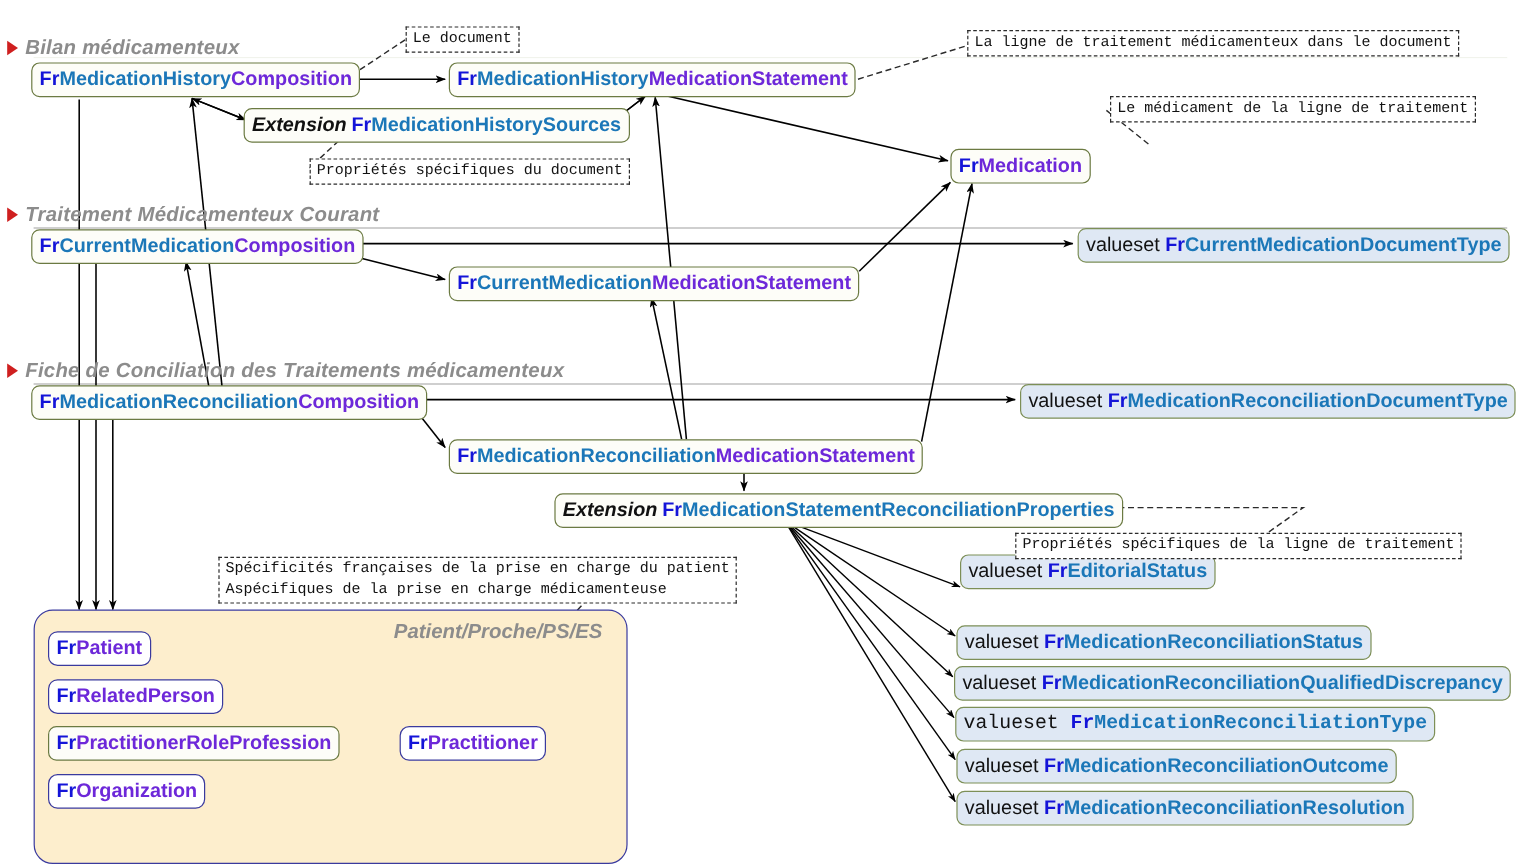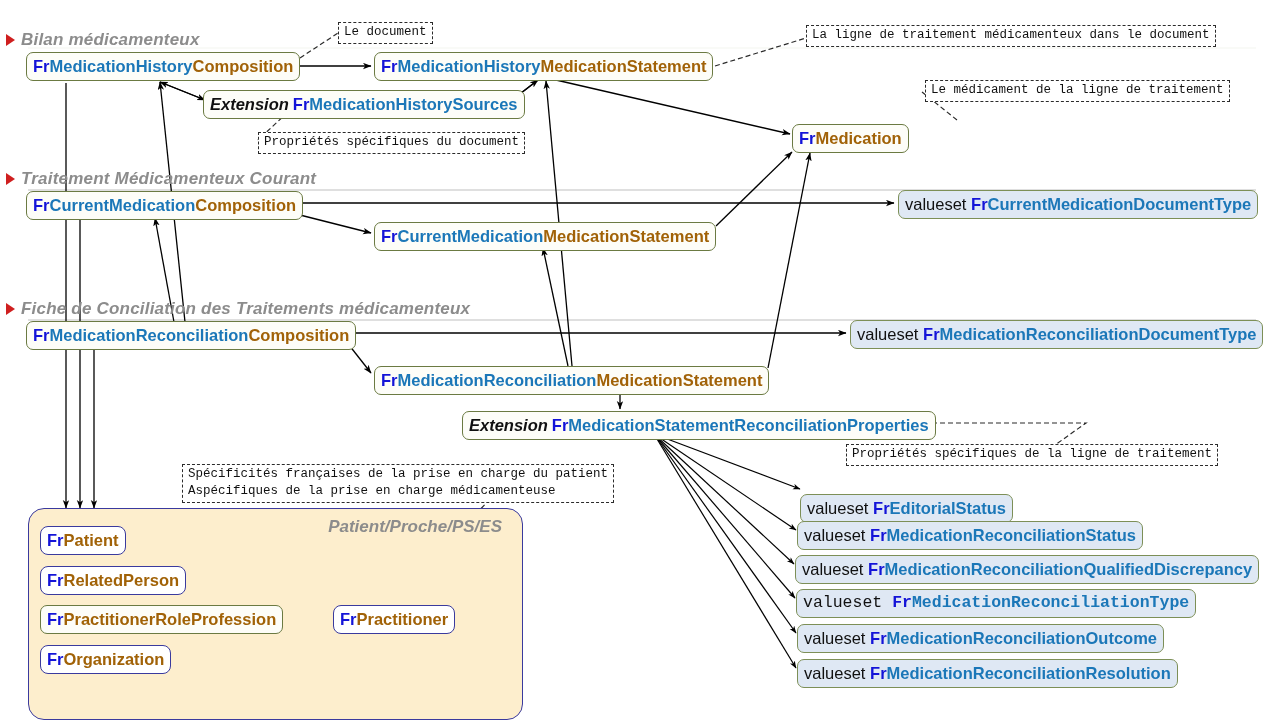--- a/index.html
+++ b/index.html
@@ -39,21 +39,21 @@
     background:#fdfdf8;
     padding:2px 6px 3px 6px;
     white-space:nowrap;
     font-size:16.5px;
     line-height:22px;
     font-weight:bold;
     color:#111;
   }
   .node .fr{color:#1414d8;}
   .node .mid{color:#1b77b8;}
-  .node .tail{color:#a16207;}
+  .node .tail{color:#6d28d9;}
   .node .ext{font-style:italic;font-weight:bold;color:#111;padding-right:4px;}
 
   .node.valueset{
     background:#dfe8f4;
     border:1.3px solid #7d8f57;
     font-weight:normal;
     color:#111;
   }
   .node.valueset .vs{font-weight:normal;color:#111;}
   .node.valueset .fr{color:#1414d8;font-weight:bold;}
@@ -214,21 +214,21 @@
   </div>
 
   <div class="node valueset" style="left:898px;top:190px;">
     <span class="vs">valueset </span><span class="fr">Fr</span><span class="mid">CurrentMedicationDocumentType</span>
   </div>
 
   <div class="node valueset" style="left:850px;top:320px;">
     <span class="vs">valueset </span><span class="fr">Fr</span><span class="mid">MedicationReconciliationDocumentType</span>
   </div>
 
-  <div class="node valueset" style="left:800px;top:494px;">
+  <div class="node valueset" style="left:800px;top:462px;">
     <span class="vs">valueset </span><span class="fr">Fr</span><span class="mid">EditorialStatus</span>
   </div>
 
   <div class="node valueset" style="left:795px;top:555px;">
     <span class="vs">valueset </span><span class="fr">Fr</span><span class="mid">MedicationReconciliationQualifiedDiscrepancy</span>
   </div>
 
   <div class="node valueset" style="left:797px;top:521px;">
     <span class="vs">valueset </span><span class="fr">Fr</span><span class="mid">MedicationReconciliationStatus</span>
   </div>

